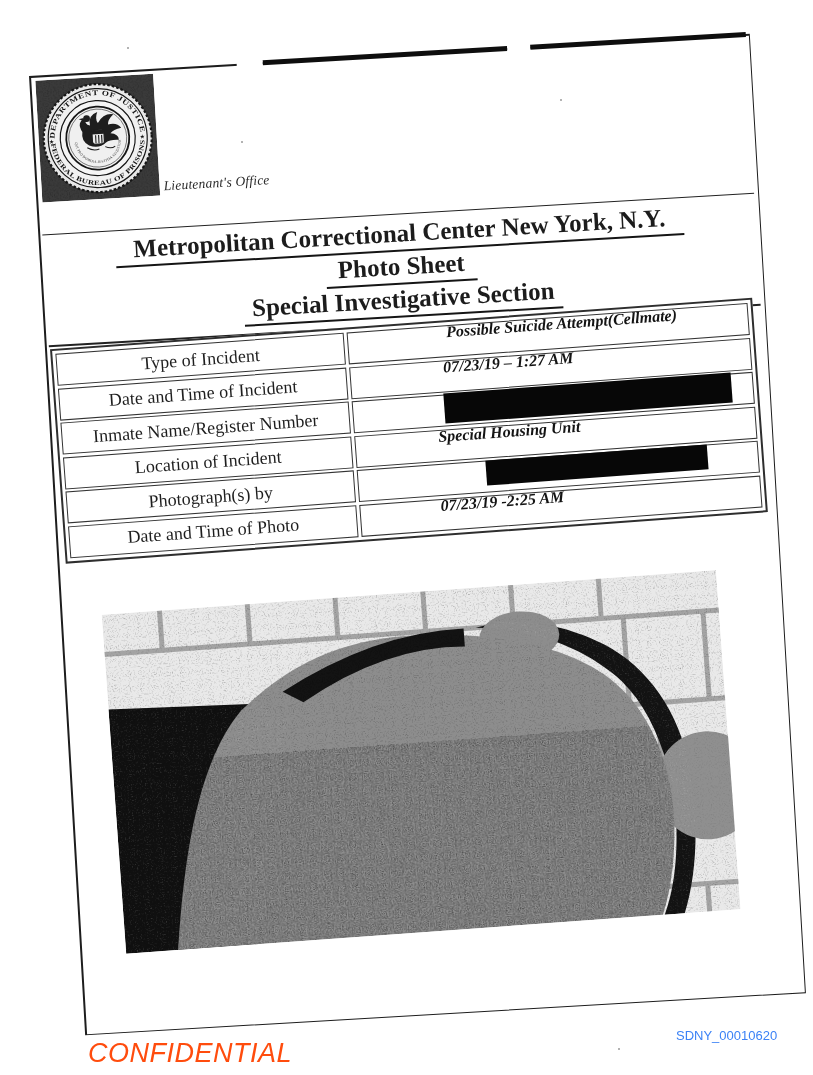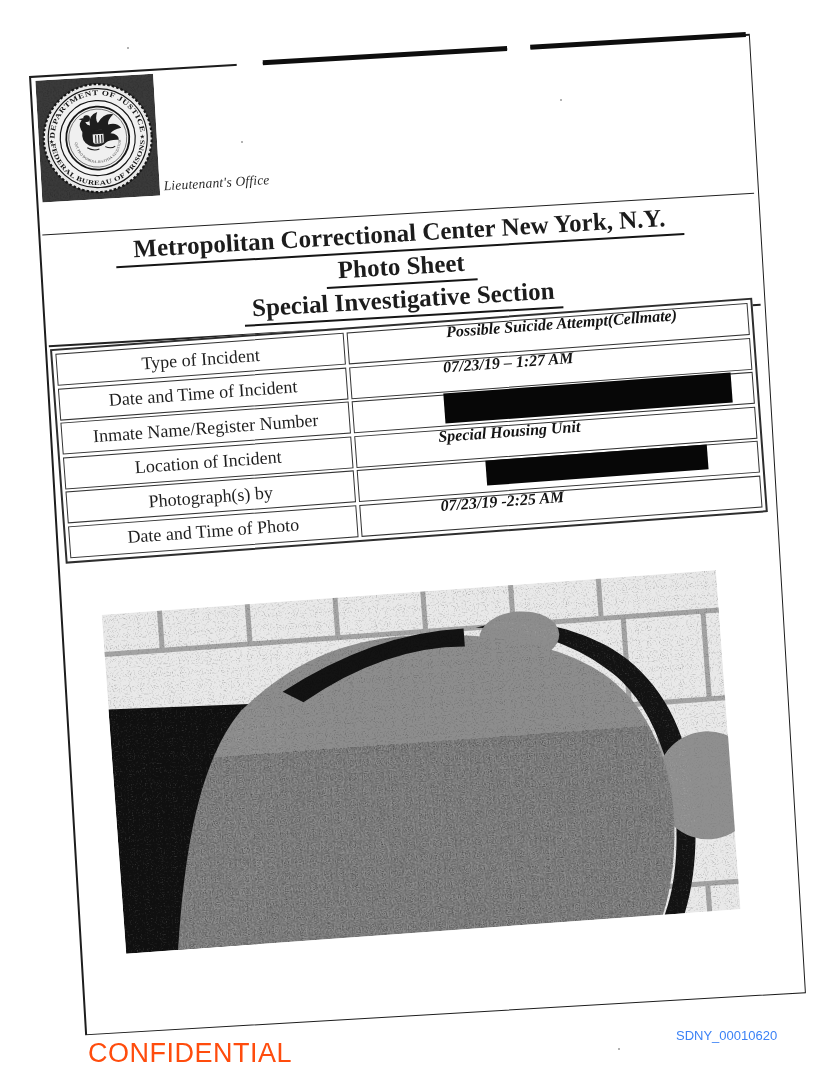--- a/index.html
+++ b/index.html
@@ -232,16 +232,16 @@
       <rect x="0" y="0" width="616" height="340" filter="url(#fLight)" opacity="0.3"></rect>
     </svg>
 
   </div>
 
   <div class="speck" style="left:127px;top:47px;width:2px;height:2px;"></div>
   <div class="speck" style="left:241px;top:141px;width:2px;height:2px;"></div>
   <div class="speck" style="left:560px;top:99px;width:2px;height:2px;"></div>
   <div class="speck" style="left:618px;top:1048px;width:2px;height:2px;"></div>
 
-  <div class="confidential" style="color: rgb(255, 76, 13);">CONFIDENTIAL</div>
+  <div class="confidential" style="color: rgb(255, 76, 13); font-style: italic;">CONFIDENTIAL</div>
   <div class="bates">SDNY_00010620</div>
 
 </div>
 
 </body></html>

